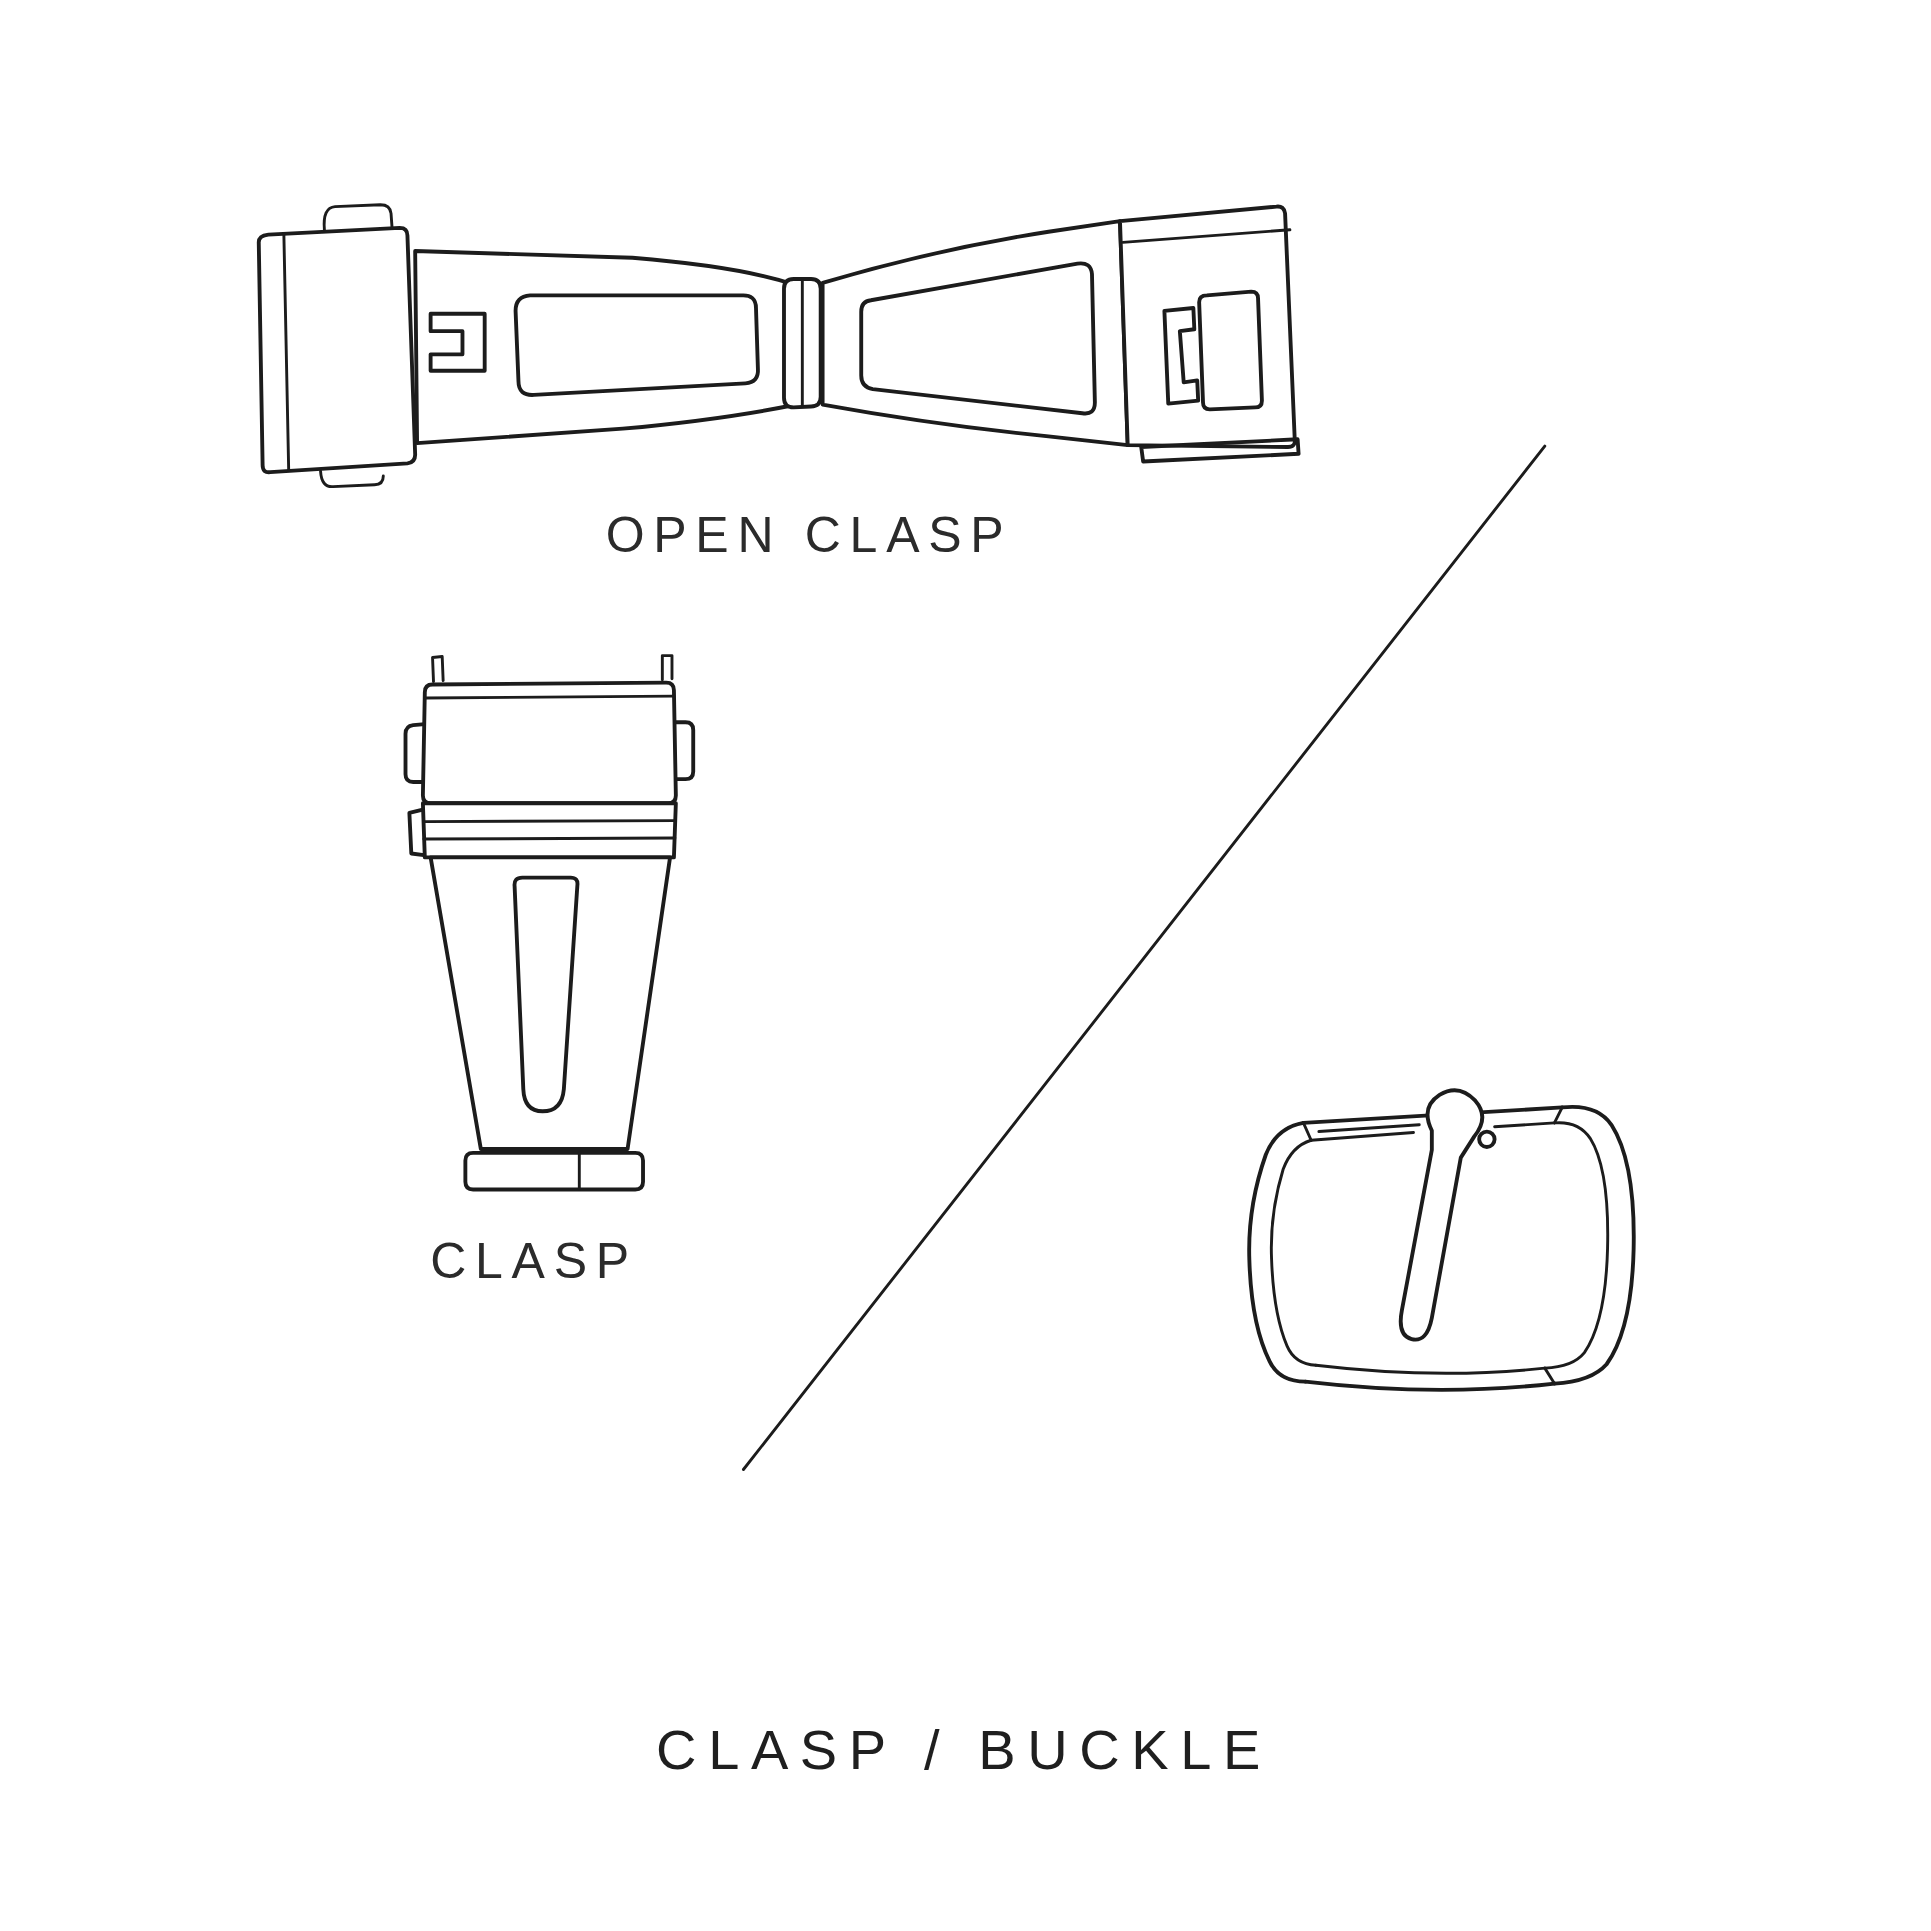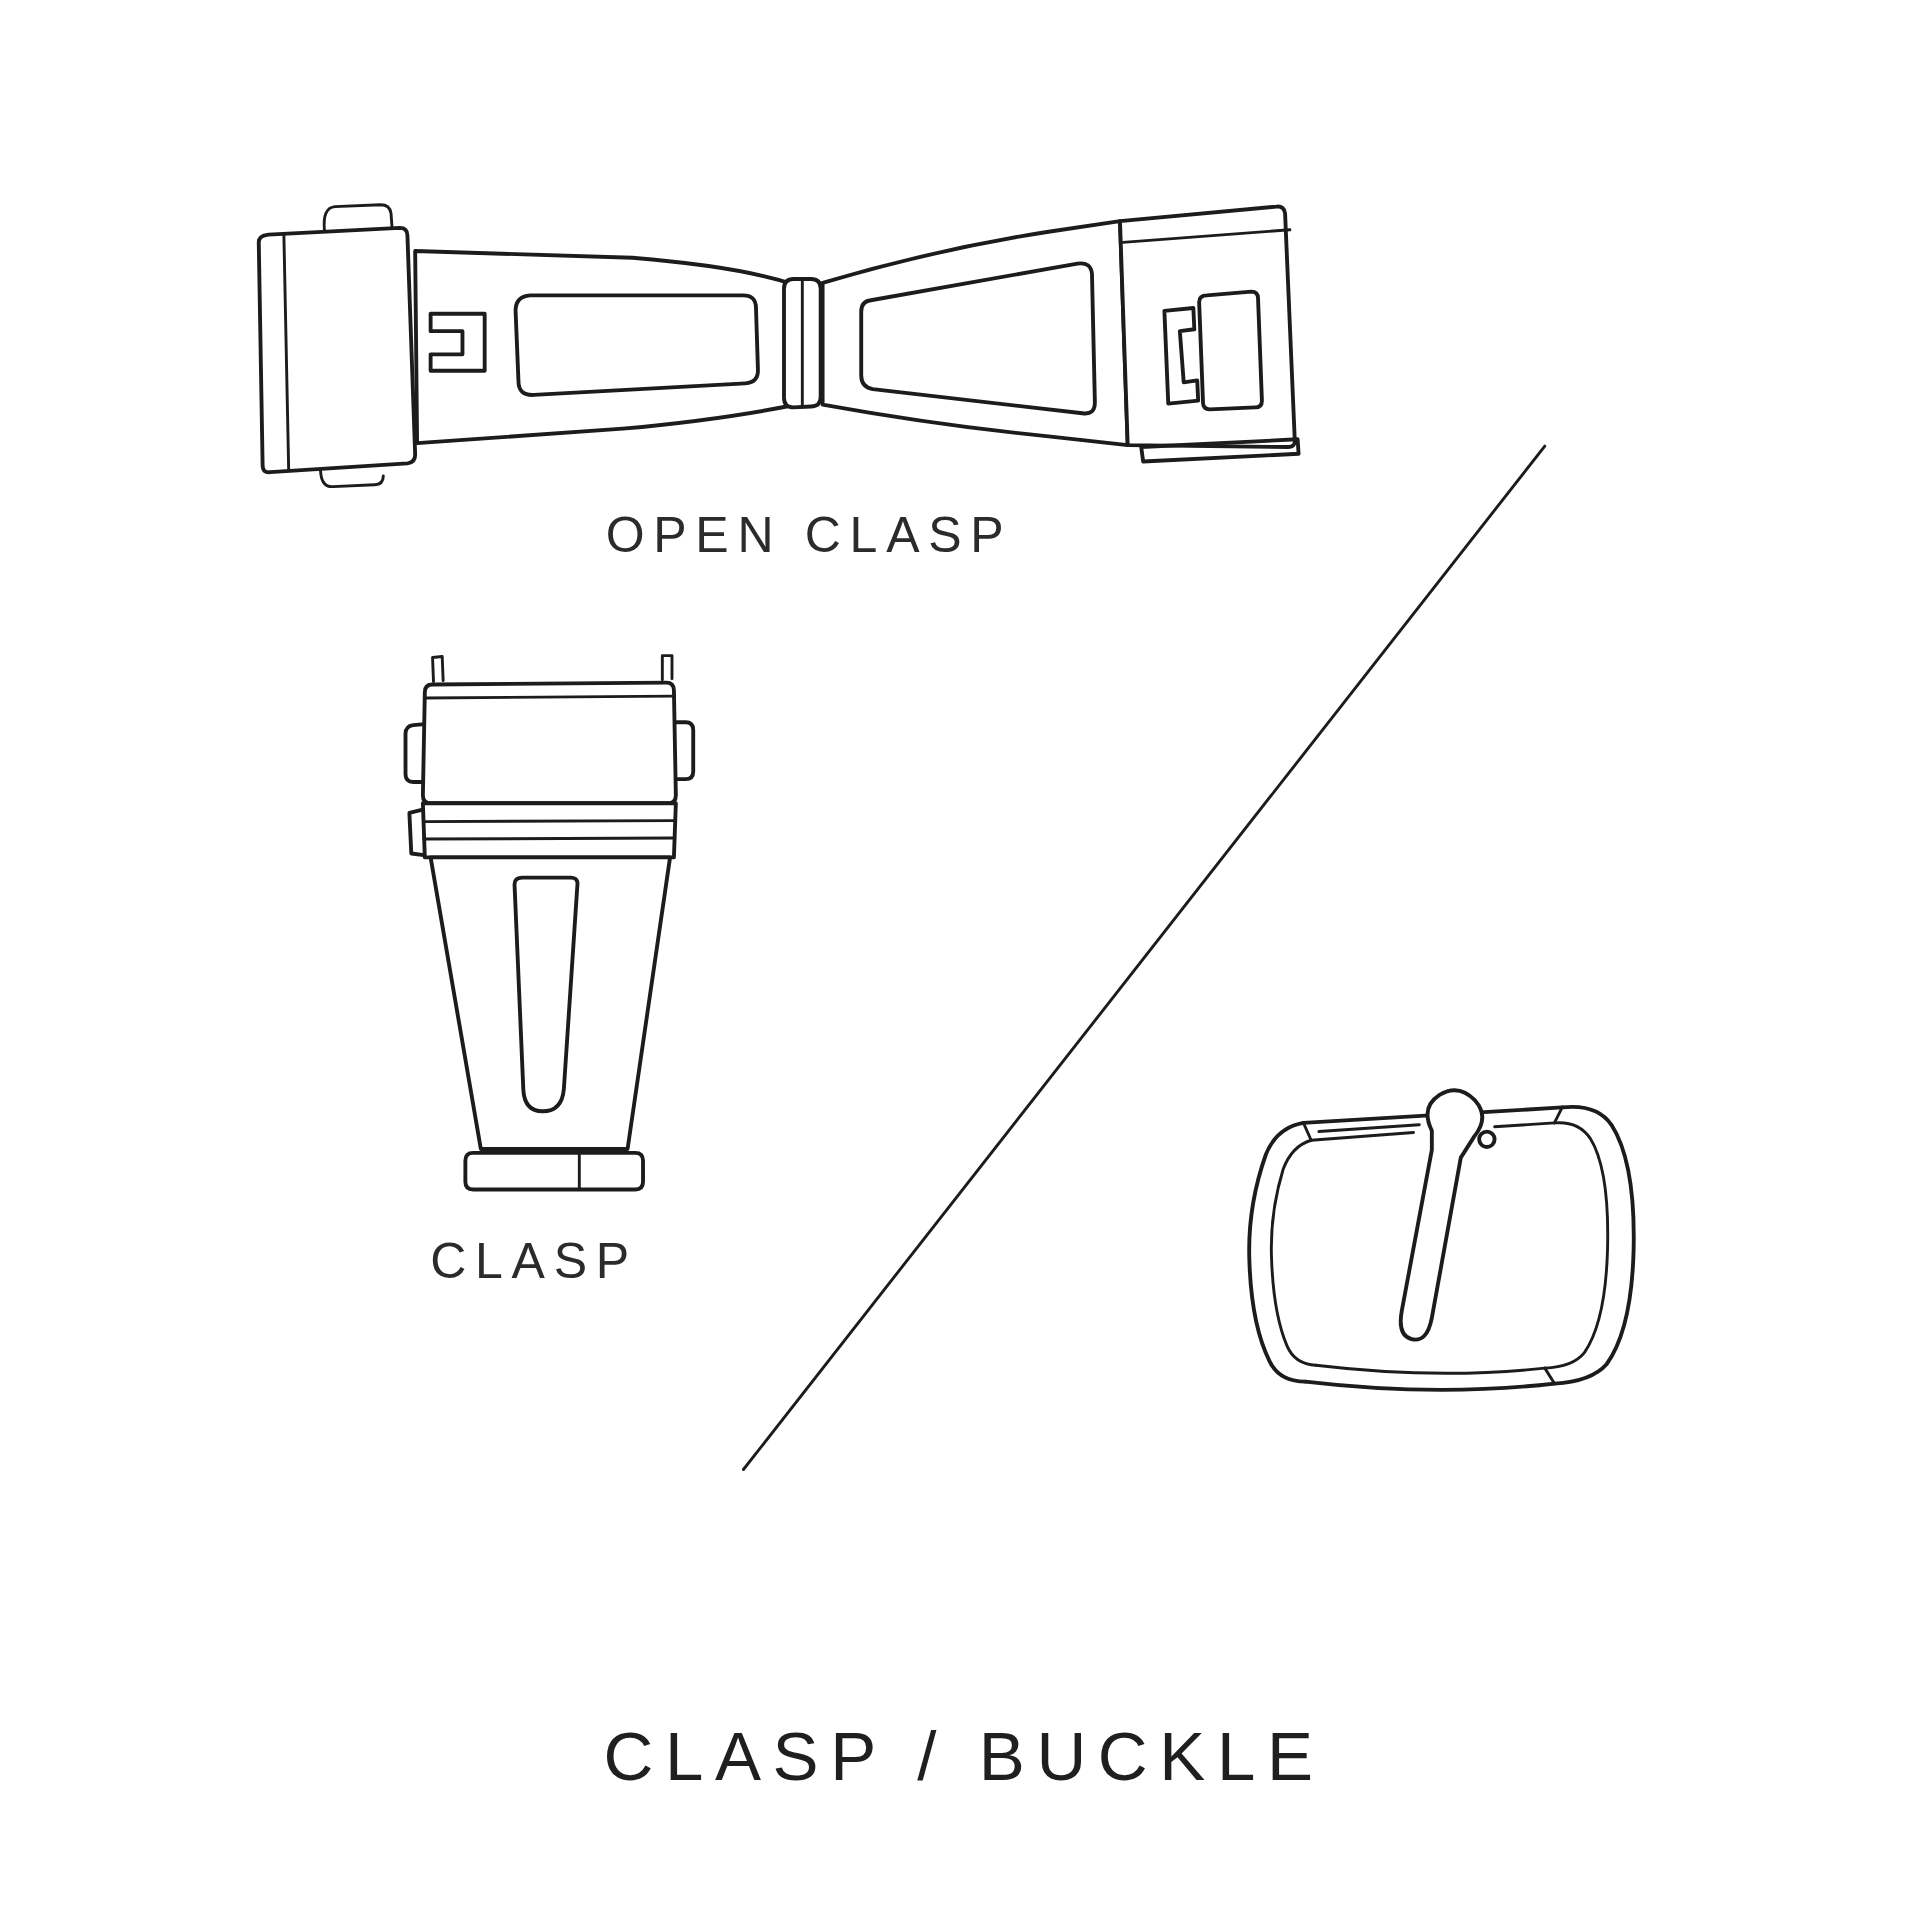--- a/index.html
+++ b/index.html
@@ -33,21 +33,21 @@
     color: var(--text-color, #2b2b2b);
     font-size: 50px;
     letter-spacing: 8.7px;
     white-space: nowrap;
     font-weight: 400;
   }
   .title {
     position: absolute;
     transform: translateX(-50%);
     color: var(--title-color, #1f1f1f);
-    font-size: 69px;
+    font-size: 56px;
     letter-spacing: 11.6px;
     white-space: nowrap;
     font-weight: 400;
   }
   .label-open-clasp { left: 809px; top: 506px; }
   .label-closed { left: 534px; top: 1232px; }
   .label-title { left: 964px; top: 1717px; }
 </style>
 </head>
 <body style="background: rgb(255, 255, 255);">

